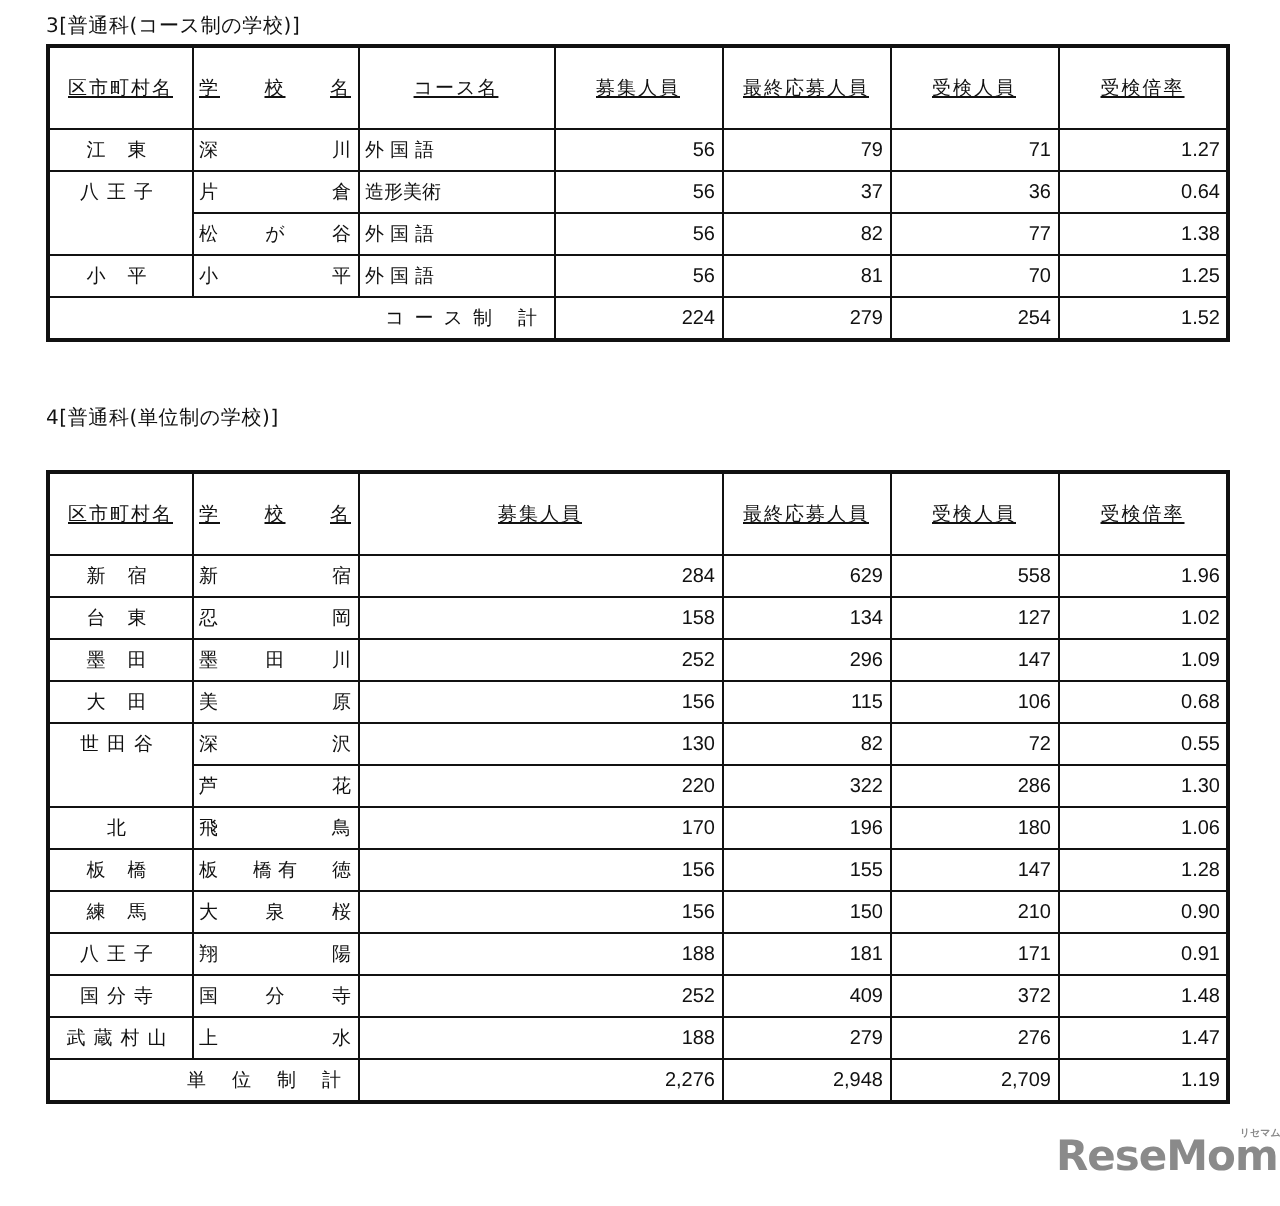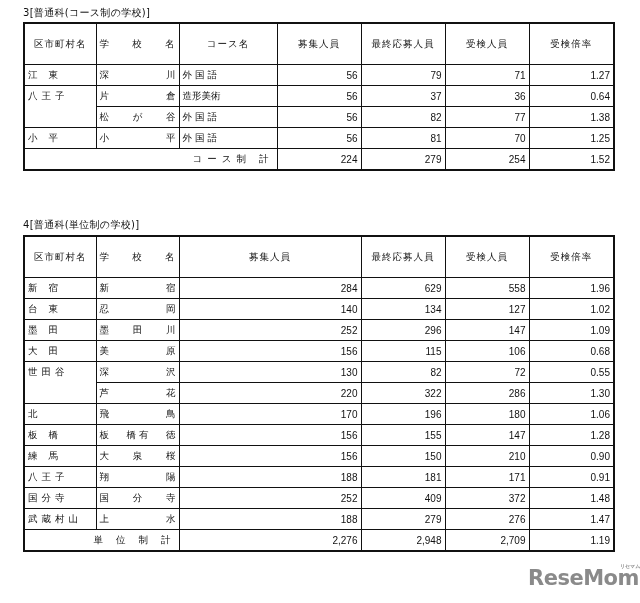--- a/index.html
+++ b/index.html
@@ -1,21 +1,21 @@
 <!DOCTYPE html>
 <html><head>
 <meta charset="utf-8">
 <style>
   html,body{margin:0;padding:0;background:#fff;}
   body{width:640px;height:603px;position:relative;overflow:hidden;font-family:"DejaVu Sans","Liberation Sans",sans-serif;color:#111;}
   .section-title{position:absolute;left:23px;font-size:10px;letter-spacing:0.3px;}
   table{position:absolute;left:23px;border-collapse:collapse;font-size:9.5px;table-layout:fixed;border:2px solid #111;}
   td,th{border:1.5px solid #111;padding:0 3px;height:20px;font-weight:normal;white-space:nowrap;overflow:hidden;}
-  th{height:40px;text-align:center;letter-spacing:1px;}
-  .c{text-align:left;letter-spacing:4px;}
+  th{height:40px;text-align:center;letter-spacing:1px;text-decoration:underline;}
+  .c{text-align:center;letter-spacing:4px;}
   .num{text-align:right;font-family:"Liberation Sans",sans-serif;font-size:10px;}
   .school{display:flex;justify-content:space-between;}
   .total{text-align:right;letter-spacing:5px;}
   .t1 th.sch, .t2 th.sch{text-align:left;}
   .schhead{display:flex;justify-content:space-between;padding-right:0;}
   .logo{position:absolute;left:528px;top:566px;font-family:"DejaVu Sans",sans-serif;font-weight:bold;font-size:21px;color:#8a8a8a;letter-spacing:-0.5px;}
   .logo small{font-size:5px;position:absolute;right:6px;top:-3px;letter-spacing:0;}
 </style>
 </head>
 <body>
@@ -112,21 +112,21 @@
     <tr>
       <td class="total" colspan="3">コース制 計</td>
       <td class="num">224</td>
       <td class="num">279</td>
       <td class="num">254</td>
       <td class="num">1.52</td>
     </tr>
   </tbody>
 </table>
 
-<div class="section-title" style="top:218px">4[普通科(単位制の学校)]</div>
+<div class="section-title" style="top:202px">4[普通科(単位制の学校)]</div>
 
 <table class="t2" style="top:235px;width:590px;">
   <colgroup>
     <col style="width:72px">
       <col style="width:83px">
       <col style="width:182px">
       <col style="width:84px">
       <col style="width:84px">
       <col style="width:85px">
   </colgroup>
@@ -163,21 +163,21 @@
       </tr>
       <tr>
         <td class="c">台 東</td>
         <td>
           <div class="school">
             <span>忍</span>
             <span></span>
             <span>岡</span>
           </div>
         </td>
-        <td class="num">140</td>
+        <td class="num">158</td>
         <td class="num">134</td>
         <td class="num">127</td>
         <td class="num">1.02</td>
       </tr>
       <tr>
         <td class="c">墨 田</td>
         <td>
           <div class="school">
             <span>墨</span>
             <span>田</span>

